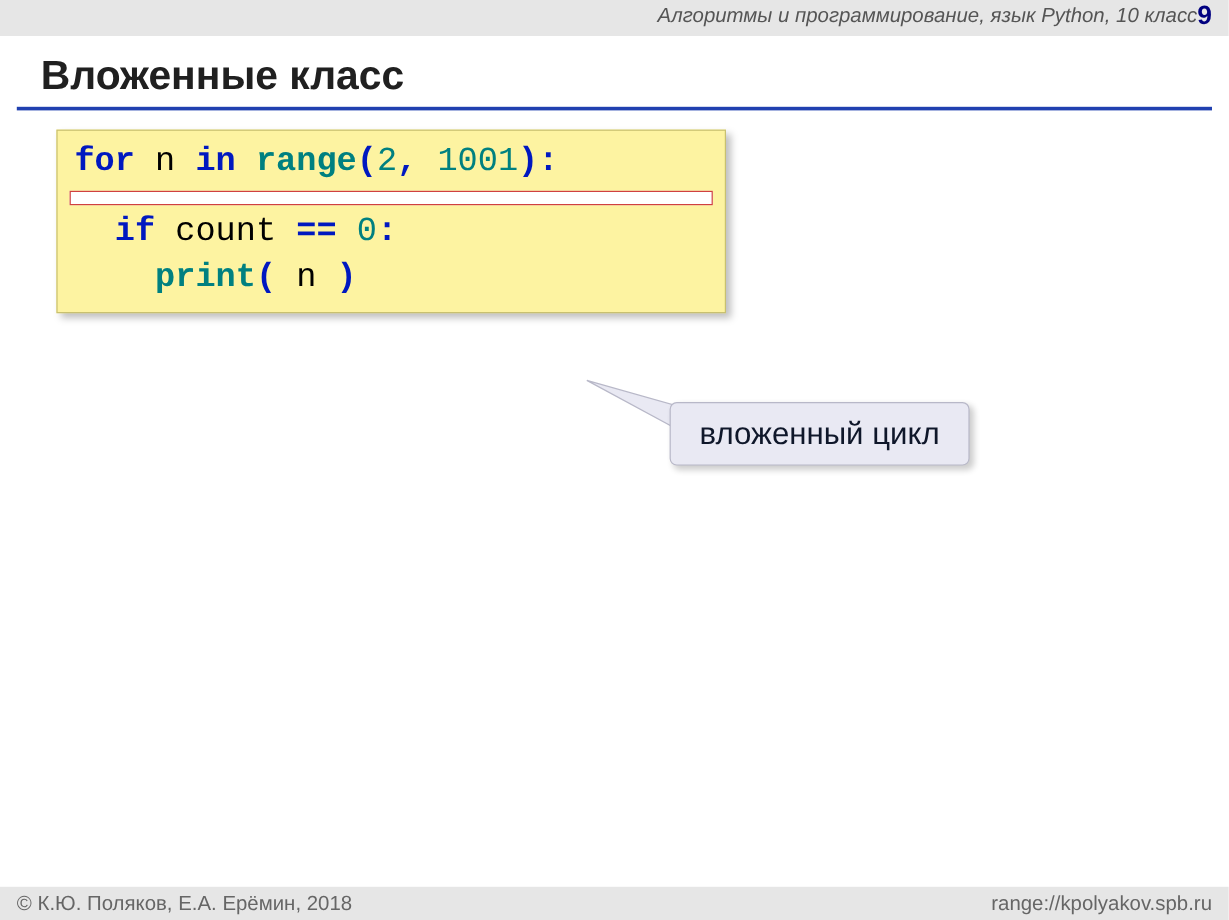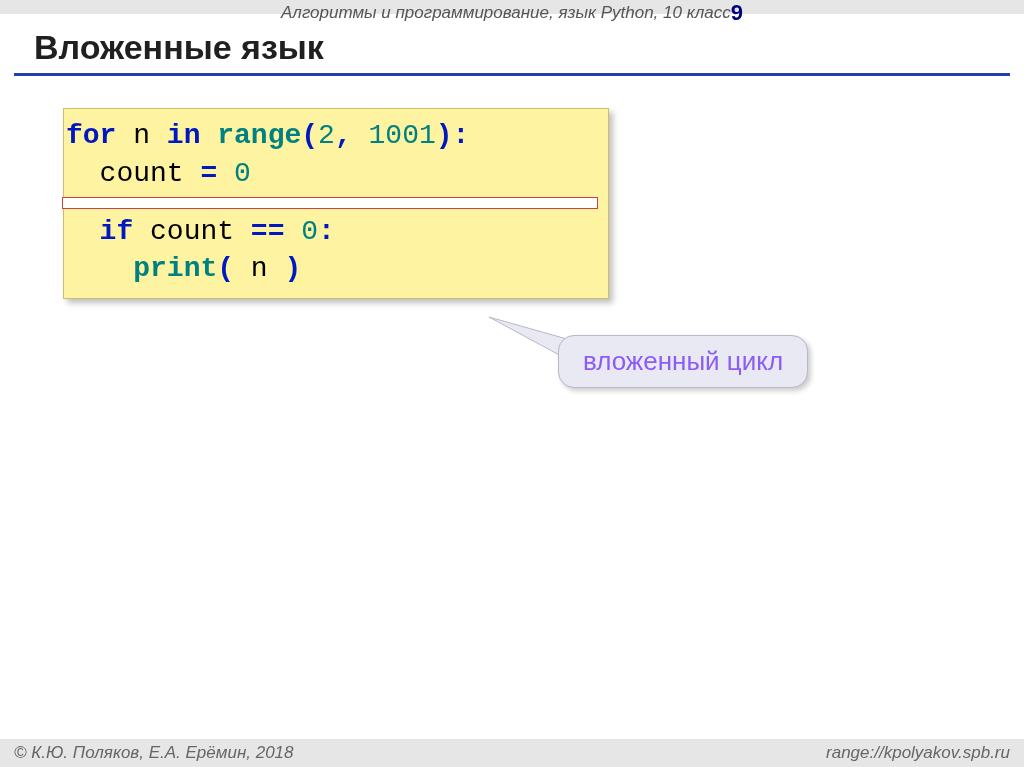--- a/index.html
+++ b/index.html
@@ -6,54 +6,54 @@
     margin: 0;
     padding: 0;
     width: 1024px;
     height: 767px;
     font-family: Arial, Helvetica, sans-serif;
     background: #fff;
     position: relative;
   }
   .header-bar {
     background: #e6e6e6;
-    height: 14px;
+    height: 30px;
     line-height: 26px;
     padding: 0 14px;
     font-style: italic;
     color: #555;
     font-size: 17px;
     display: flex;
-    justify-content: center;
+    justify-content: flex-end;
   }
   .page-number {
     color: #000080;
     font-weight: bold;
     font-style: normal;
     font-size: 22px;
   }
   .title {
     font-size: 34px;
     font-weight: bold;
     color: #202020;
     margin: 14px 0 6px 34px;
   }
   .title-underline {
     border-bottom: 3px solid #2040b0;
     margin: 0 14px 24px 14px;
   }
   .code-box {
     position: absolute;
-    left: 63px;
+    left: 47px;
     top: 108px;
     width: 528px;
     background: #fdf3a1;
     border: 1px solid #c8c070;
     box-shadow: 4px 4px 6px rgba(0,0,0,0.25);
-    padding: 8px 14px 10px 2px;
+    padding: 8px 14px 10px 14px;
     font-family: "Courier New", monospace;
     font-size: 28px;
     line-height: 1.35;
     color: #000;
   }
   .kw   { color: #0018c0; font-weight: bold; }
   .num  { color: #008080; }
   .op   { color: #0018c0; font-weight: bold; }
   .paren{ color: #0018c0; font-weight: bold; }
   .punct{ color: #0018c0; font-weight: bold; }
@@ -64,24 +64,24 @@
     margin: 4px -4px 4px -4px;
     padding: 4px 8px 6px 8px;
   }
   .code-line { white-space: pre; }
   .callout {
     position: absolute;
     left: 558px;
     top: 335px;
     background: #e9e9f3;
     border: 1px solid #b8b8c8;
-    border-radius: 16px;
+    border-radius: 6px;
     padding: 10px 24px;
     font-size: 26px;
-    color: #8b5cf6;
+    color: #0f172a;
     box-shadow: 3px 3px 5px rgba(0,0,0,0.2);
   }
   .callout-tail {
     position: absolute;
     left: 489px;
     top: 317px;
     width: 0;
     height: 0;
     pointer-events: none;
   }
@@ -89,42 +89,40 @@
   .footer {
     position: absolute;
     left: 0;
     bottom: 0;
     width: 100%;
     background: #e6e6e6;
     height: 28px;
     line-height: 28px;
     padding: 0 14px;
     box-sizing: border-box;
-    font-style: italic;
     color: #666;
     font-size: 17px;
     display: flex;
     justify-content: space-between;
     align-items: flex-end;
   }
 </style>
 </head>
 <body>
 
 <div class="header-bar">
   <span>Алгоритмы и программирование, язык Python, 10 класс</span>
   <span class="page-number">9</span>
 </div>
 
-<div class="title">Вложенные язык</div>
+<div class="title">Вложенные класс</div>
 <div class="title-underline"></div>
 
 <div class="code-box">
   <div class="code-line"><span class="kw">for</span><span> n </span><span class="kw">in</span><span class="func"> range</span><span class="paren">(</span><span class="num">2</span><span class="punct">,</span><span> </span><span class="num">1001</span><span class="paren">)</span><span class="punct">:</span></div>
-  <div class="code-line"><span>  </span><span>count</span><span> </span><span class="op">=</span><span> </span><span class="num">0</span></div>
 
   <div class="inner-box">
   </div>
 
   <div class="code-line"><span>  </span><span class="kw">if</span><span> </span><span>count </span><span class="op">==</span><span> </span><span class="num">0</span><span class="punct">:</span></div>
   <div class="code-line"><span>    </span><span class="func">print</span><span class="paren">(</span><span> </span><span>n</span><span> </span><span class="paren">)</span></div>
 </div>
 
 <div class="callout-tail">
   <svg width="90" height="55">

